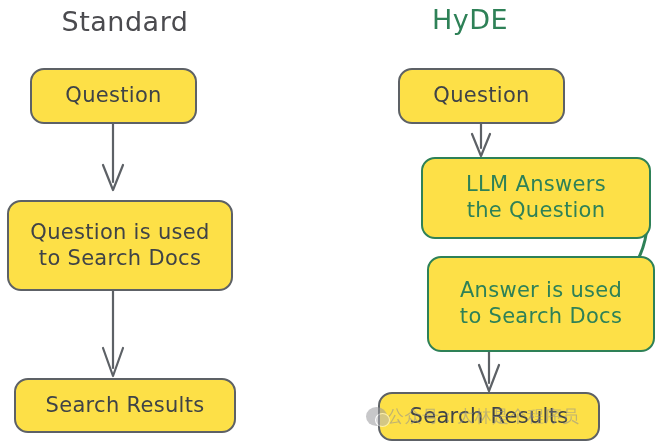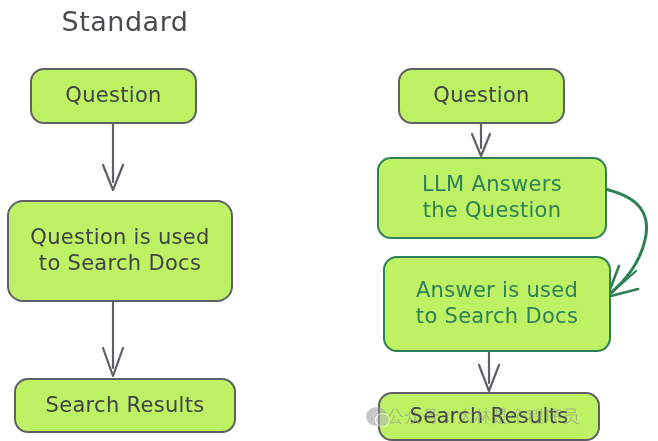--- a/index.html
+++ b/index.html
@@ -36,34 +36,35 @@
     width: 200px;
     color: #2e8157;
   }
   .node {
     position: absolute;
     box-sizing: border-box;
     display: flex;
     align-items: center;
     justify-content: center;
     text-align: center;
-    background: #bef264;
+    background: #fde047;
     border-radius: 14px;
     font-size: 21px;
     line-height: 1.22;
     letter-spacing: 0.3px;
     font-family: "DejaVu Sans", sans-serif;
   }
   .node-gray {
     border: 2px solid #5d6166;
     color: #3f4347;
   }
   .node-green {
     border: 2.5px solid #2e8157;
     color: #2e8157;
+    margin-left: 44px;
   }
   .node .label {
     white-space: pre-line;
     padding: 0 6px;
   }
   svg.arrows {
     position: absolute;
     left: 0;
     top: 0;
     width: 658px;
@@ -107,20 +108,21 @@
     border: 1.5px solid #ffffff;
   }
 </style>
 </head>
 <body>
 
 <div id="canvas">
 
   <div class="col-title" id="title-standard">Standard</div>
 
+  <div class="col-title" id="title-hyde">HyDE</div>
 
   <svg class="arrows" viewBox="0 0 658 441">
 
     <g>
       <path d="M113,124 L113,182" stroke="#5d6166" stroke-width="2.2" fill="none" stroke-linecap="round"></path>
       <path d="M103,165 L113,190 L123,165" stroke="#5d6166" stroke-width="2.2" fill="none" stroke-linecap="round" stroke-linejoin="round"></path>
     </g>
 
     <g>
       <path d="M113,291 L113,368" stroke="#5d6166" stroke-width="2.2" fill="none" stroke-linecap="round"></path>
@@ -141,21 +143,21 @@
     <g>
       <path d="M489,347 L489,383" stroke="#5d6166" stroke-width="2.2" fill="none" stroke-linecap="round"></path>
       <path d="M479,365 L489,391 L499,365" stroke="#5d6166" stroke-width="2.2" fill="none" stroke-linecap="round" stroke-linejoin="round"></path>
     </g>
   </svg>
 
   <div class="node node-gray" style="left:30px; top:68px; width:167px; height:56px;">
     <span class="label">Question</span>
   </div>
 
-  <div class="node node-gray" style="left:7px; top:200px; width:226px; height:102px;border-radius:16px;">
+  <div class="node node-gray" style="left:7px; top:200px; width:226px; height:91px;">
     <span class="label">Question is used
 to Search Docs</span>
   </div>
 
   <div class="node node-gray" style="left:14px; top:378px; width:222px; height:55px;">
     <span class="label">Search Results</span>
   </div>
 
   <div class="node node-gray" style="left:398px; top:68px; width:167px; height:56px;">
     <span class="label">Question</span>

